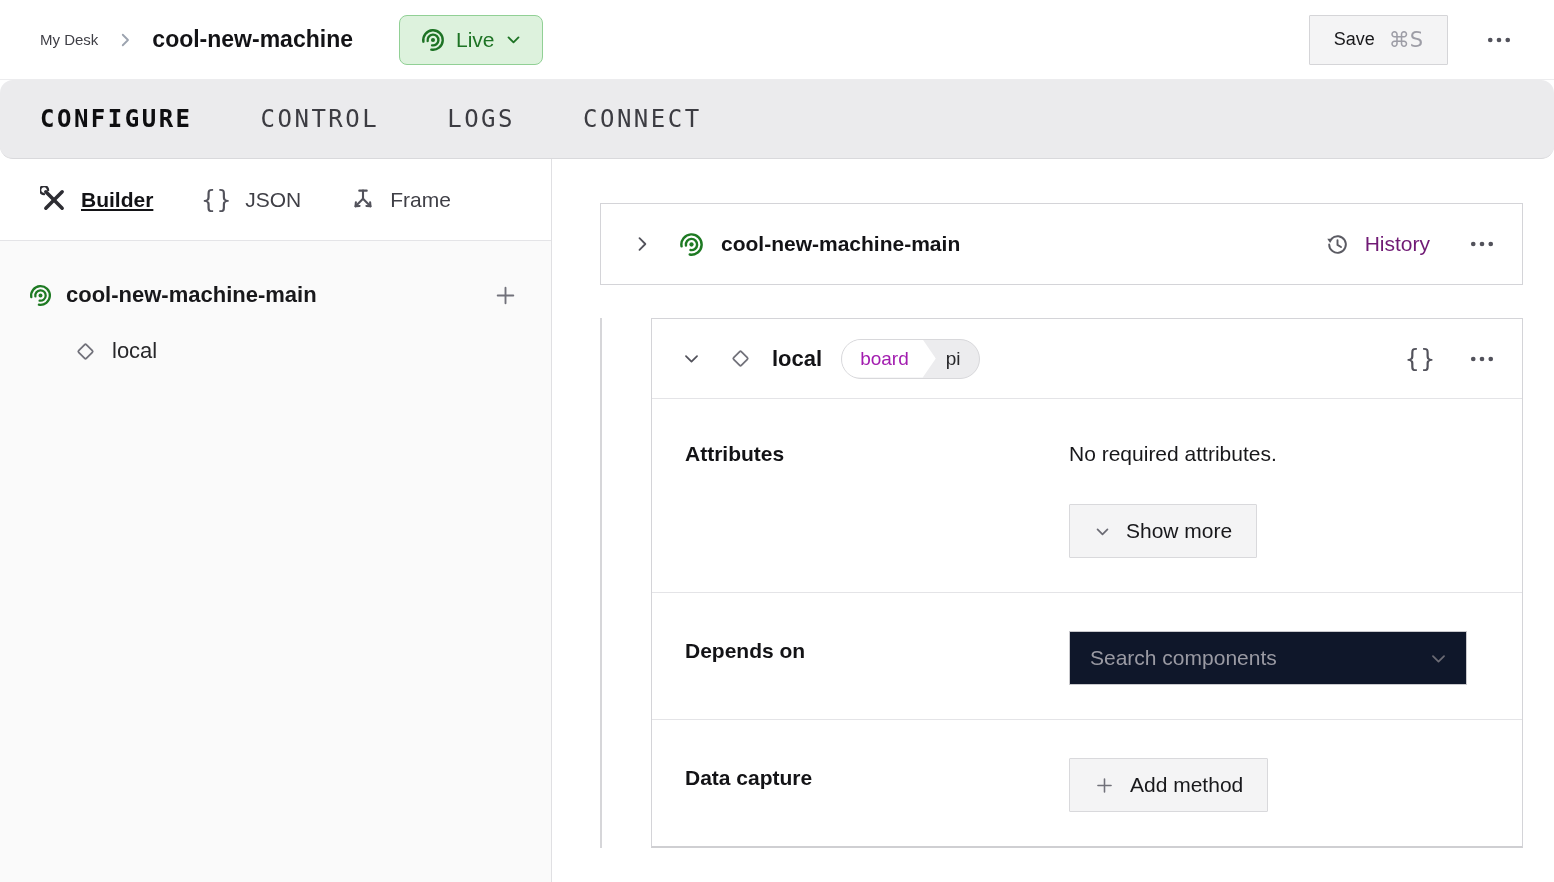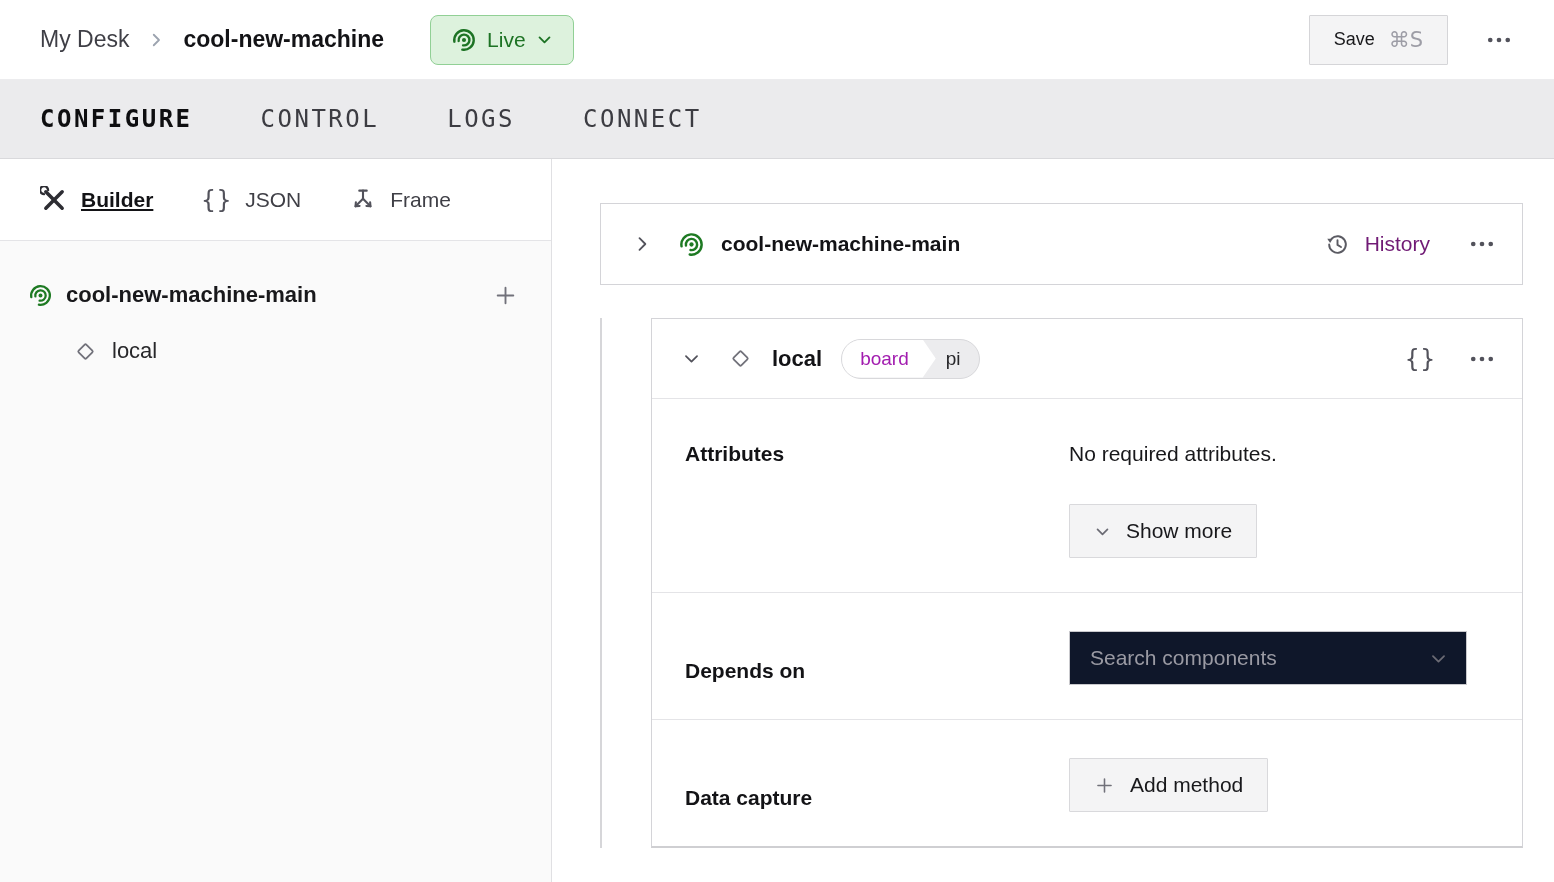--- a/index.html
+++ b/index.html
@@ -3,32 +3,32 @@
 <meta charset="utf-8">
 <style>
   * { margin:0; padding:0; box-sizing:border-box; }
   html,body { width:1554px; height:882px; overflow:hidden; }
   body { font-family:"Liberation Sans", sans-serif; background:#fff; color:#18181b; }
   .app { width:1554px; height:882px; display:flex; flex-direction:column; background:#fff; }
 
   
   .topbar { height:80px; flex:0 0 80px; display:flex; align-items:center; padding:0 38px 0 40px; background:#fff; border-bottom:1px solid #ececee; }
   .breadcrumb { display:flex; align-items:center; gap:18px; }
-  .crumb-parent { font-size:23px; color:#3f3f46; cursor:pointer; }
+  .crumb-parent { font-size:15px; color:#3f3f46; cursor:pointer; }
   .crumb-current { font-size:23px; font-weight:700; color:#131316; }
   .live-badge { margin-left:46px; height:50px; padding:0 20px; border-radius:8px; background:#ddf2dd; border:1px solid #91d095; display:flex; align-items:center; gap:10px; cursor:pointer; }
   .live-label { font-size:21px; color:#1d7324; }
   .topbar-spacer { flex:1; }
   .save-btn { height:50px; padding:0 24px; background:#f4f4f5; border:1px solid #d5d5d8; border-radius:1px; display:flex; align-items:center; gap:14px; cursor:pointer; }
   .save-label { font-size:18px; color:#18181b; }
   .save-shortcut { font-size:21px; color:#9d9da6; font-family:"DejaVu Sans", sans-serif; }
   .dots-btn { margin-left:34px; display:flex; align-items:center; justify-content:center; width:34px; height:34px; cursor:pointer; }
 
   
-  .tabbar { height:79px; flex:0 0 79px; background:#ebebed; border-bottom:1px solid #d9d9dc; display:flex; align-items:center; padding-left:40px; gap:68px; }
+  .tabbar { height:79px; flex:0 0 79px; background:#ebebed; border-bottom:1px solid #d9d9dc; display:flex; align-items:center; padding-left:40px; gap:68px;border-radius:13px; }
   .tab { font-family:"DejaVu Sans Mono", monospace; font-size:24px; letter-spacing:2.5px; color:#3c3c42; cursor:pointer; }
   .tab.active { font-weight:700; color:#0e0e10; }
 
   
   .body { flex:1; display:flex; min-height:0; }
 
   .sidebar { width:552px; flex:0 0 552px; background:#fafafa; border-right:1px solid #e0e0e3; display:flex; flex-direction:column; }
   .modes { height:82px; flex:0 0 82px; background:#fff; border-bottom:1px solid #e4e4e7; display:flex; align-items:center; padding-left:40px; gap:48px; }
   .mode { display:flex; align-items:center; gap:13px; cursor:pointer; }
   .mode-label { font-size:21px; color:#3f3f46; }
@@ -63,21 +63,21 @@
   .comp-braces { cursor:pointer; margin-right:32px; }
 
   .badge { margin-left:19px; height:40px; border:1px solid #d8d8db; border-radius:20px; background:#ececee; display:flex; overflow:hidden; }
   .badge-type { background:#fff; padding:0 27px 0 18px; display:flex; align-items:center; font-size:19px; color:#a21caf;
     clip-path:polygon(0 0, calc(100% - 13px) 0, 100% 50%, calc(100% - 13px) 100%, 0 100%); }
   .badge-model { padding:0 18px 0 10px; display:flex; align-items:center; font-size:19px; color:#27272a; }
 
   .section { display:flex; padding:38px 32px 34px 33px; }
   .section.attributes { padding-top:41px; }
   .sec-label { width:384px; flex:0 0 384px; font-size:21px; font-weight:700; color:#131316; line-height:28px; }
-  .sec-label.centered { margin-top:26px; }
+  .sec-label.centered { margin-top:6px; }
   .sec-body { flex:1; }
   .empty-text { font-size:21px; color:#18181b; line-height:28px; }
   .divider { border-top:1px solid #e4e4e7; }
 
   .ui-btn { height:54px; padding:0 24px; background:#f4f4f5; border:1px solid #d9d9dc; border-radius:1px; display:inline-flex; align-items:center; gap:15px; cursor:pointer; }
   .ui-btn-label { font-size:21px; color:#18181b; }
   .show-more { margin-top:36px; }
 
   .dep-select { width:398px; height:54px; background:#0f172a; border:1px solid #c9c9cd; display:flex; align-items:center; padding:0 18px 0 20px; cursor:pointer; }
   .dep-placeholder { font-size:21px; color:#9a9aa3; flex:1; }

